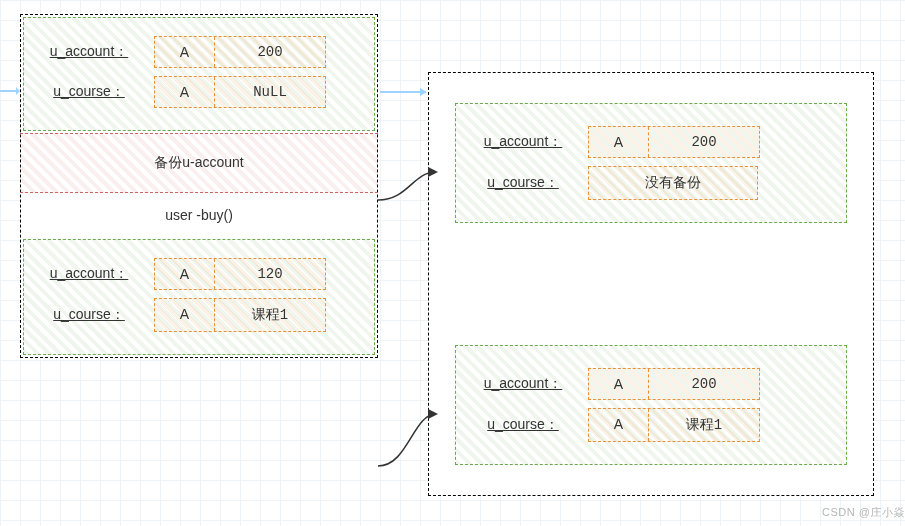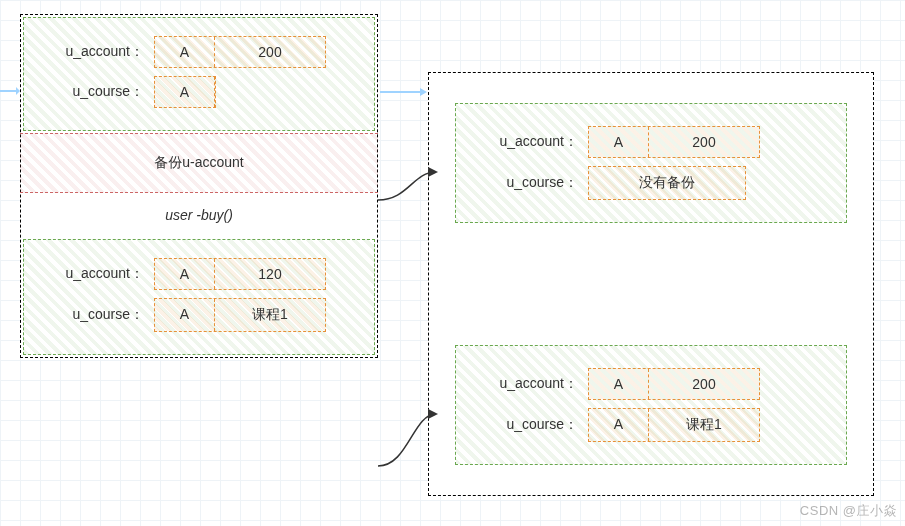--- a/index.html
+++ b/index.html
@@ -11,24 +11,24 @@
     font-size: 14px;
     color: #333;
     background:
       linear-gradient(#eef3f7 1px, transparent 1px) 0 0/20px 20px,
       linear-gradient(90deg, #eef3f7 1px, transparent 1px) 0 0/20px 20px,
       #fff;
     position: relative;
   }
   .watermark {
     position: absolute;
-    right: 8px;
+    right: 0;
     bottom: 6px;
     color: rgba(120,120,120,.55);
-    font-size: 13px;
+    font-size: 11px;
     letter-spacing: .5px;
   }
   .blue-tick {
     position: absolute;
     left: 0; top: 90px;
     width: 18px; height: 2px;
     background: #9fd3ff;
   }
   .blue-tick::after {
     content:'';
@@ -45,52 +45,51 @@
     border: 1.5px dashed #000;
     background: #fff;
   }
   .green-group {
     margin: 2px;
     border: 1.5px dashed #6aa84f;
     background: repeating-linear-gradient(45deg, rgba(106,168,79,.10) 0 4px, transparent 4px 8px);
     padding: 10px 10px 14px 10px;
   }
   .row { display: flex; align-items: center; gap: 10px; margin: 8px 0; }
-  .lbl { min-width: 110px; text-align: right; }
+  .lbl { min-width: 110px; text-align: center; text-decoration: underline; }
   .pair {
     display: flex;
     border: 1.5px dashed #e69138;
     background: repeating-linear-gradient(45deg, rgba(230,145,56,.12) 0 4px, transparent 4px 8px);
   }
   .cell-a, .cell-b {
     padding: 7px 0;
     text-align: center;
   }
   .cell-a { width: 60px; border-right: 1.5px dashed #e69138; }
-  .cell-b { width: 110px; }
+  .cell-b { width: 110px; font-family: Liberation Mono, monospace; }
   .single {
     border: 1.5px dashed #e69138;
     background: repeating-linear-gradient(45deg, rgba(230,145,56,.12) 0 4px, transparent 4px 8px);
     padding: 7px 8px;
-    width: 158px;
+    width: 170px;
     text-align: center;
   }
   .red-bar {
     border-top: 1.5px dashed #cc6666;
     border-bottom: 1.5px dashed #cc6666;
     background: repeating-linear-gradient(45deg, rgba(204,102,102,.10) 0 4px, transparent 4px 8px);
     padding: 20px 0;
     text-align: center;
     margin-left: -1px; margin-right: -1px;
   }
   .plain-bar {
     padding: 14px 0;
     text-align: center;
     background: #fff;
-    font-style: italic;
   }
 
   
   .right-box {
     position: absolute;
     left: 428px; top: 72px;
     width: 446px; height: 424px;
     border: 1.5px dashed #000;
     background: #fff;
     padding: 30px 26px;
@@ -118,20 +117,21 @@
       <div class="lbl">u_account：</div>
       <div class="pair">
         <div class="cell-a">A</div>
         <div class="cell-b">200</div>
       </div>
     </div>
     <div class="row">
       <div class="lbl">u_course：</div>
       <div class="pair">
         <div class="cell-a">A</div>
+        <div class="cell-b">NuLL</div>
       </div>
     </div>
   </div>
 
   <div class="red-bar">
     <span>备份u-account</span>
   </div>
 
   <div class="plain-bar">
     <span>user -buy()</span>

